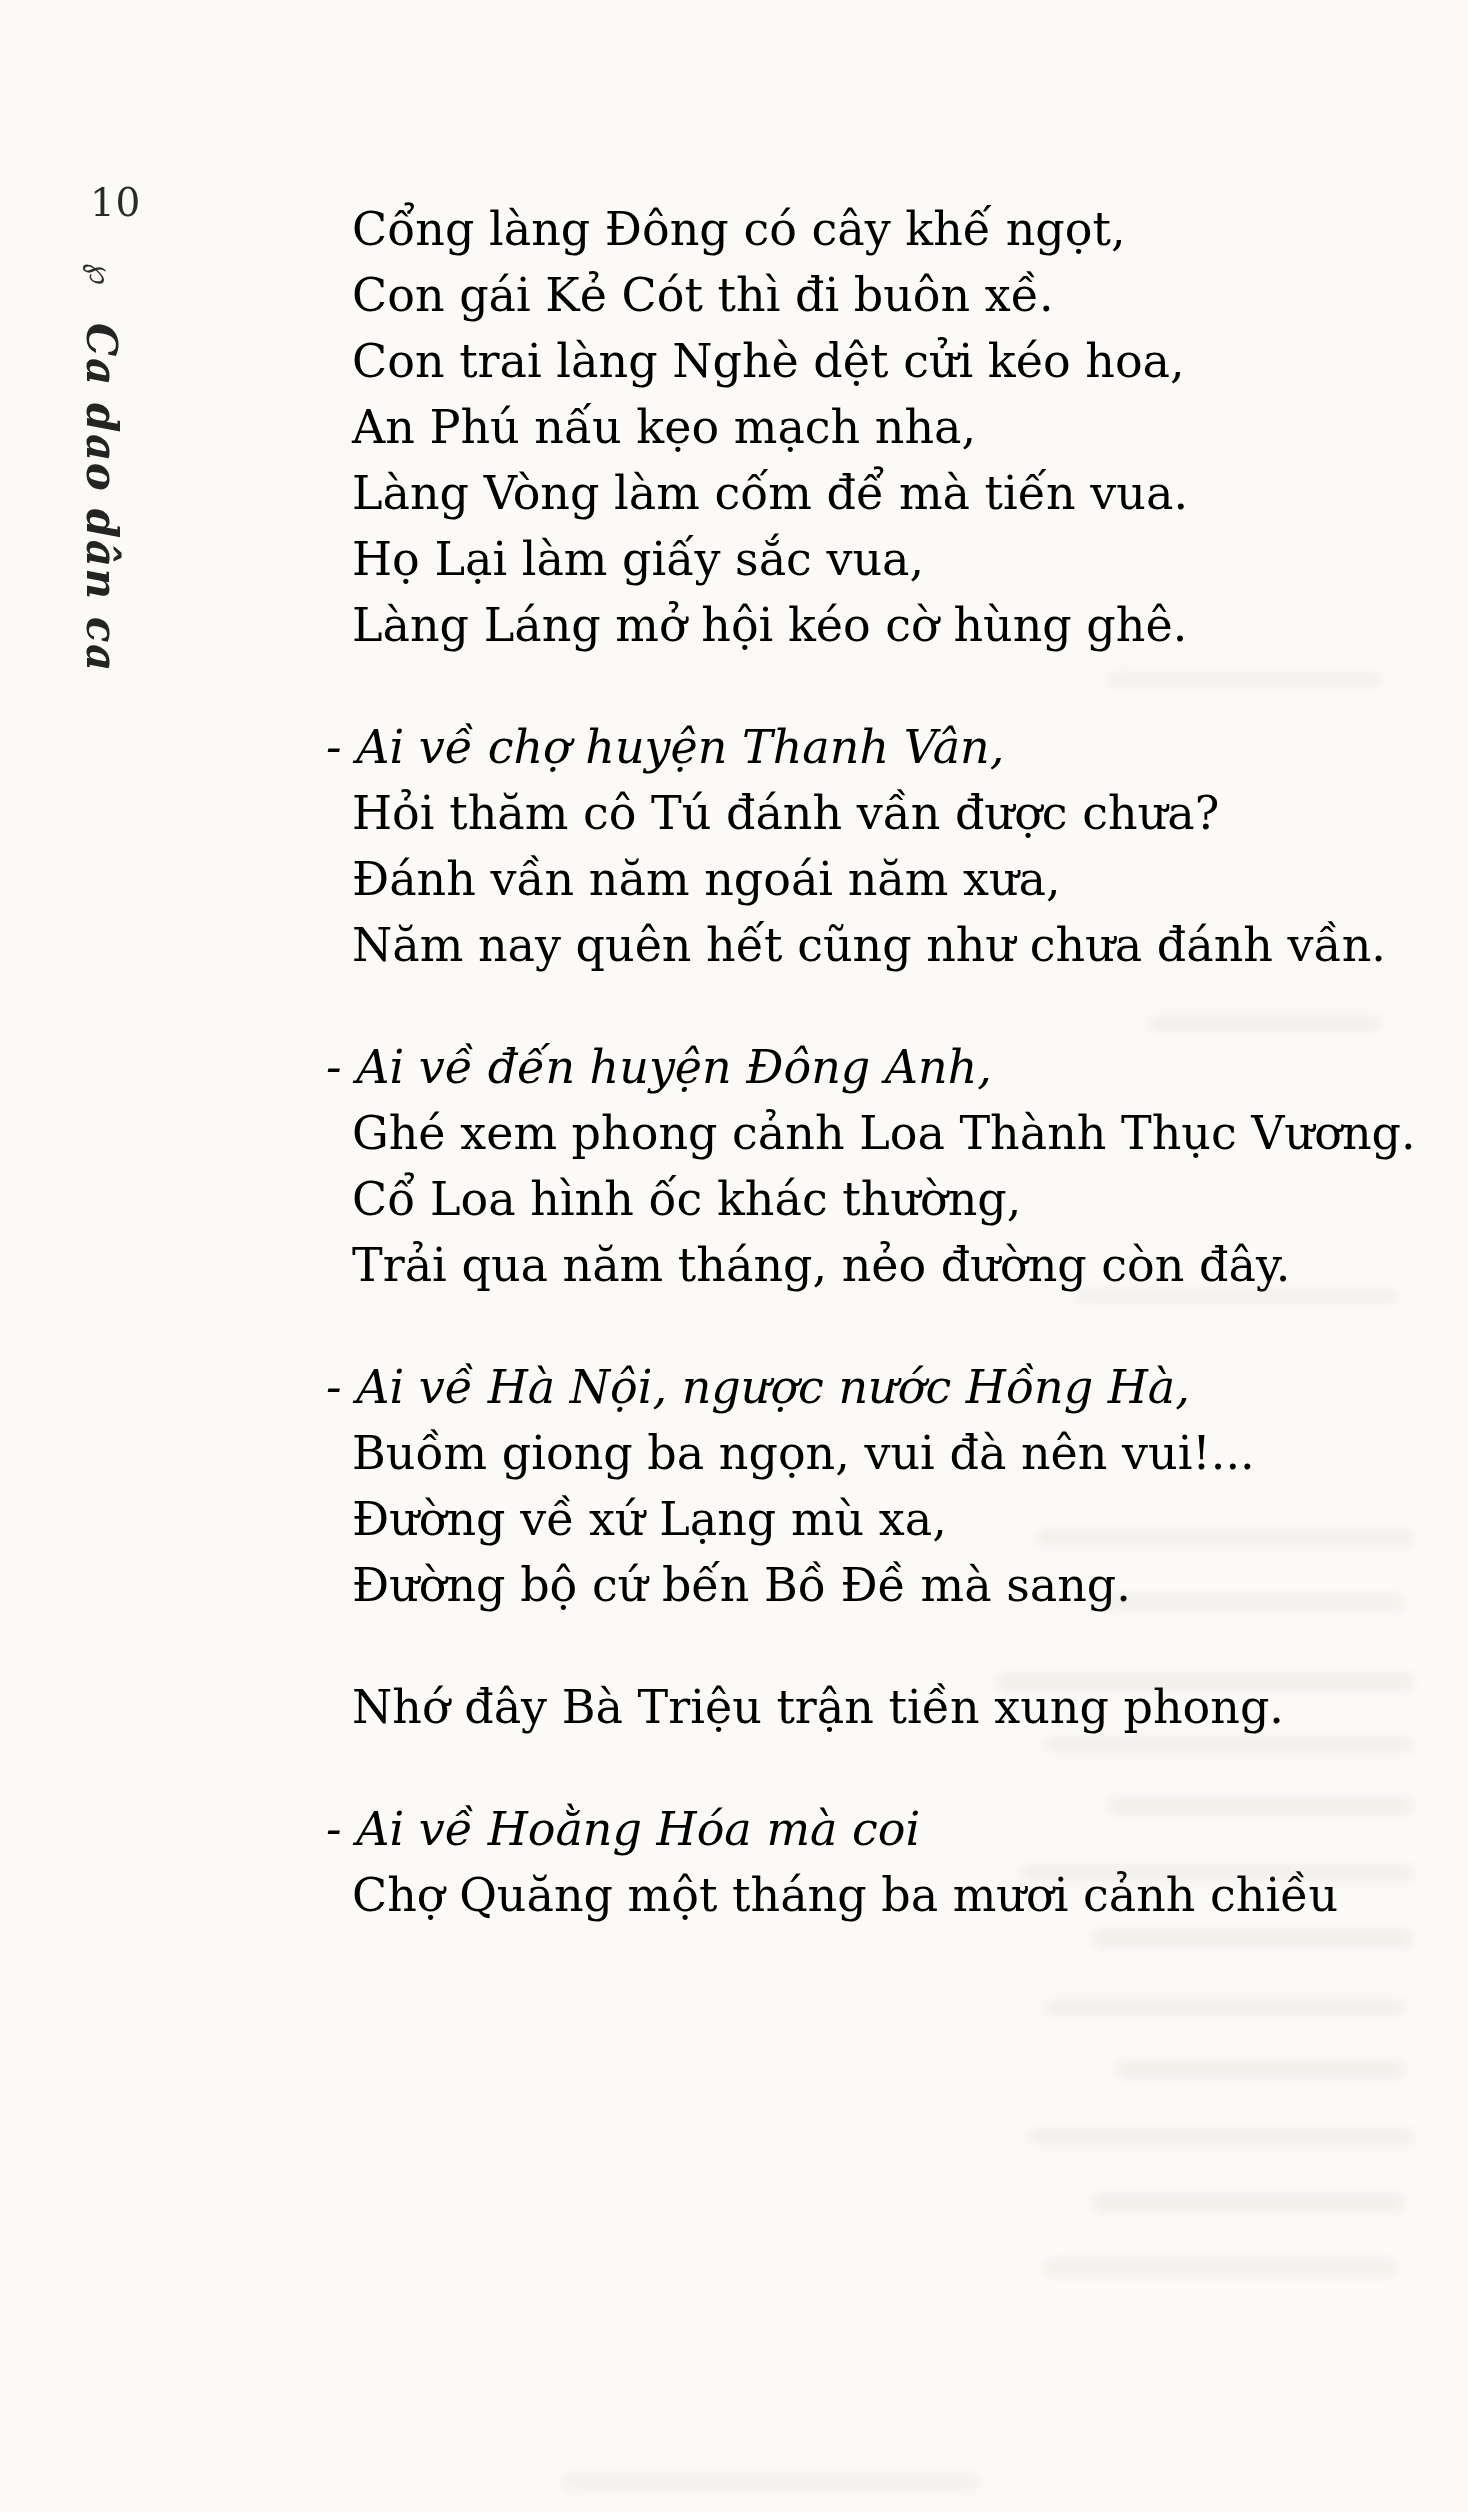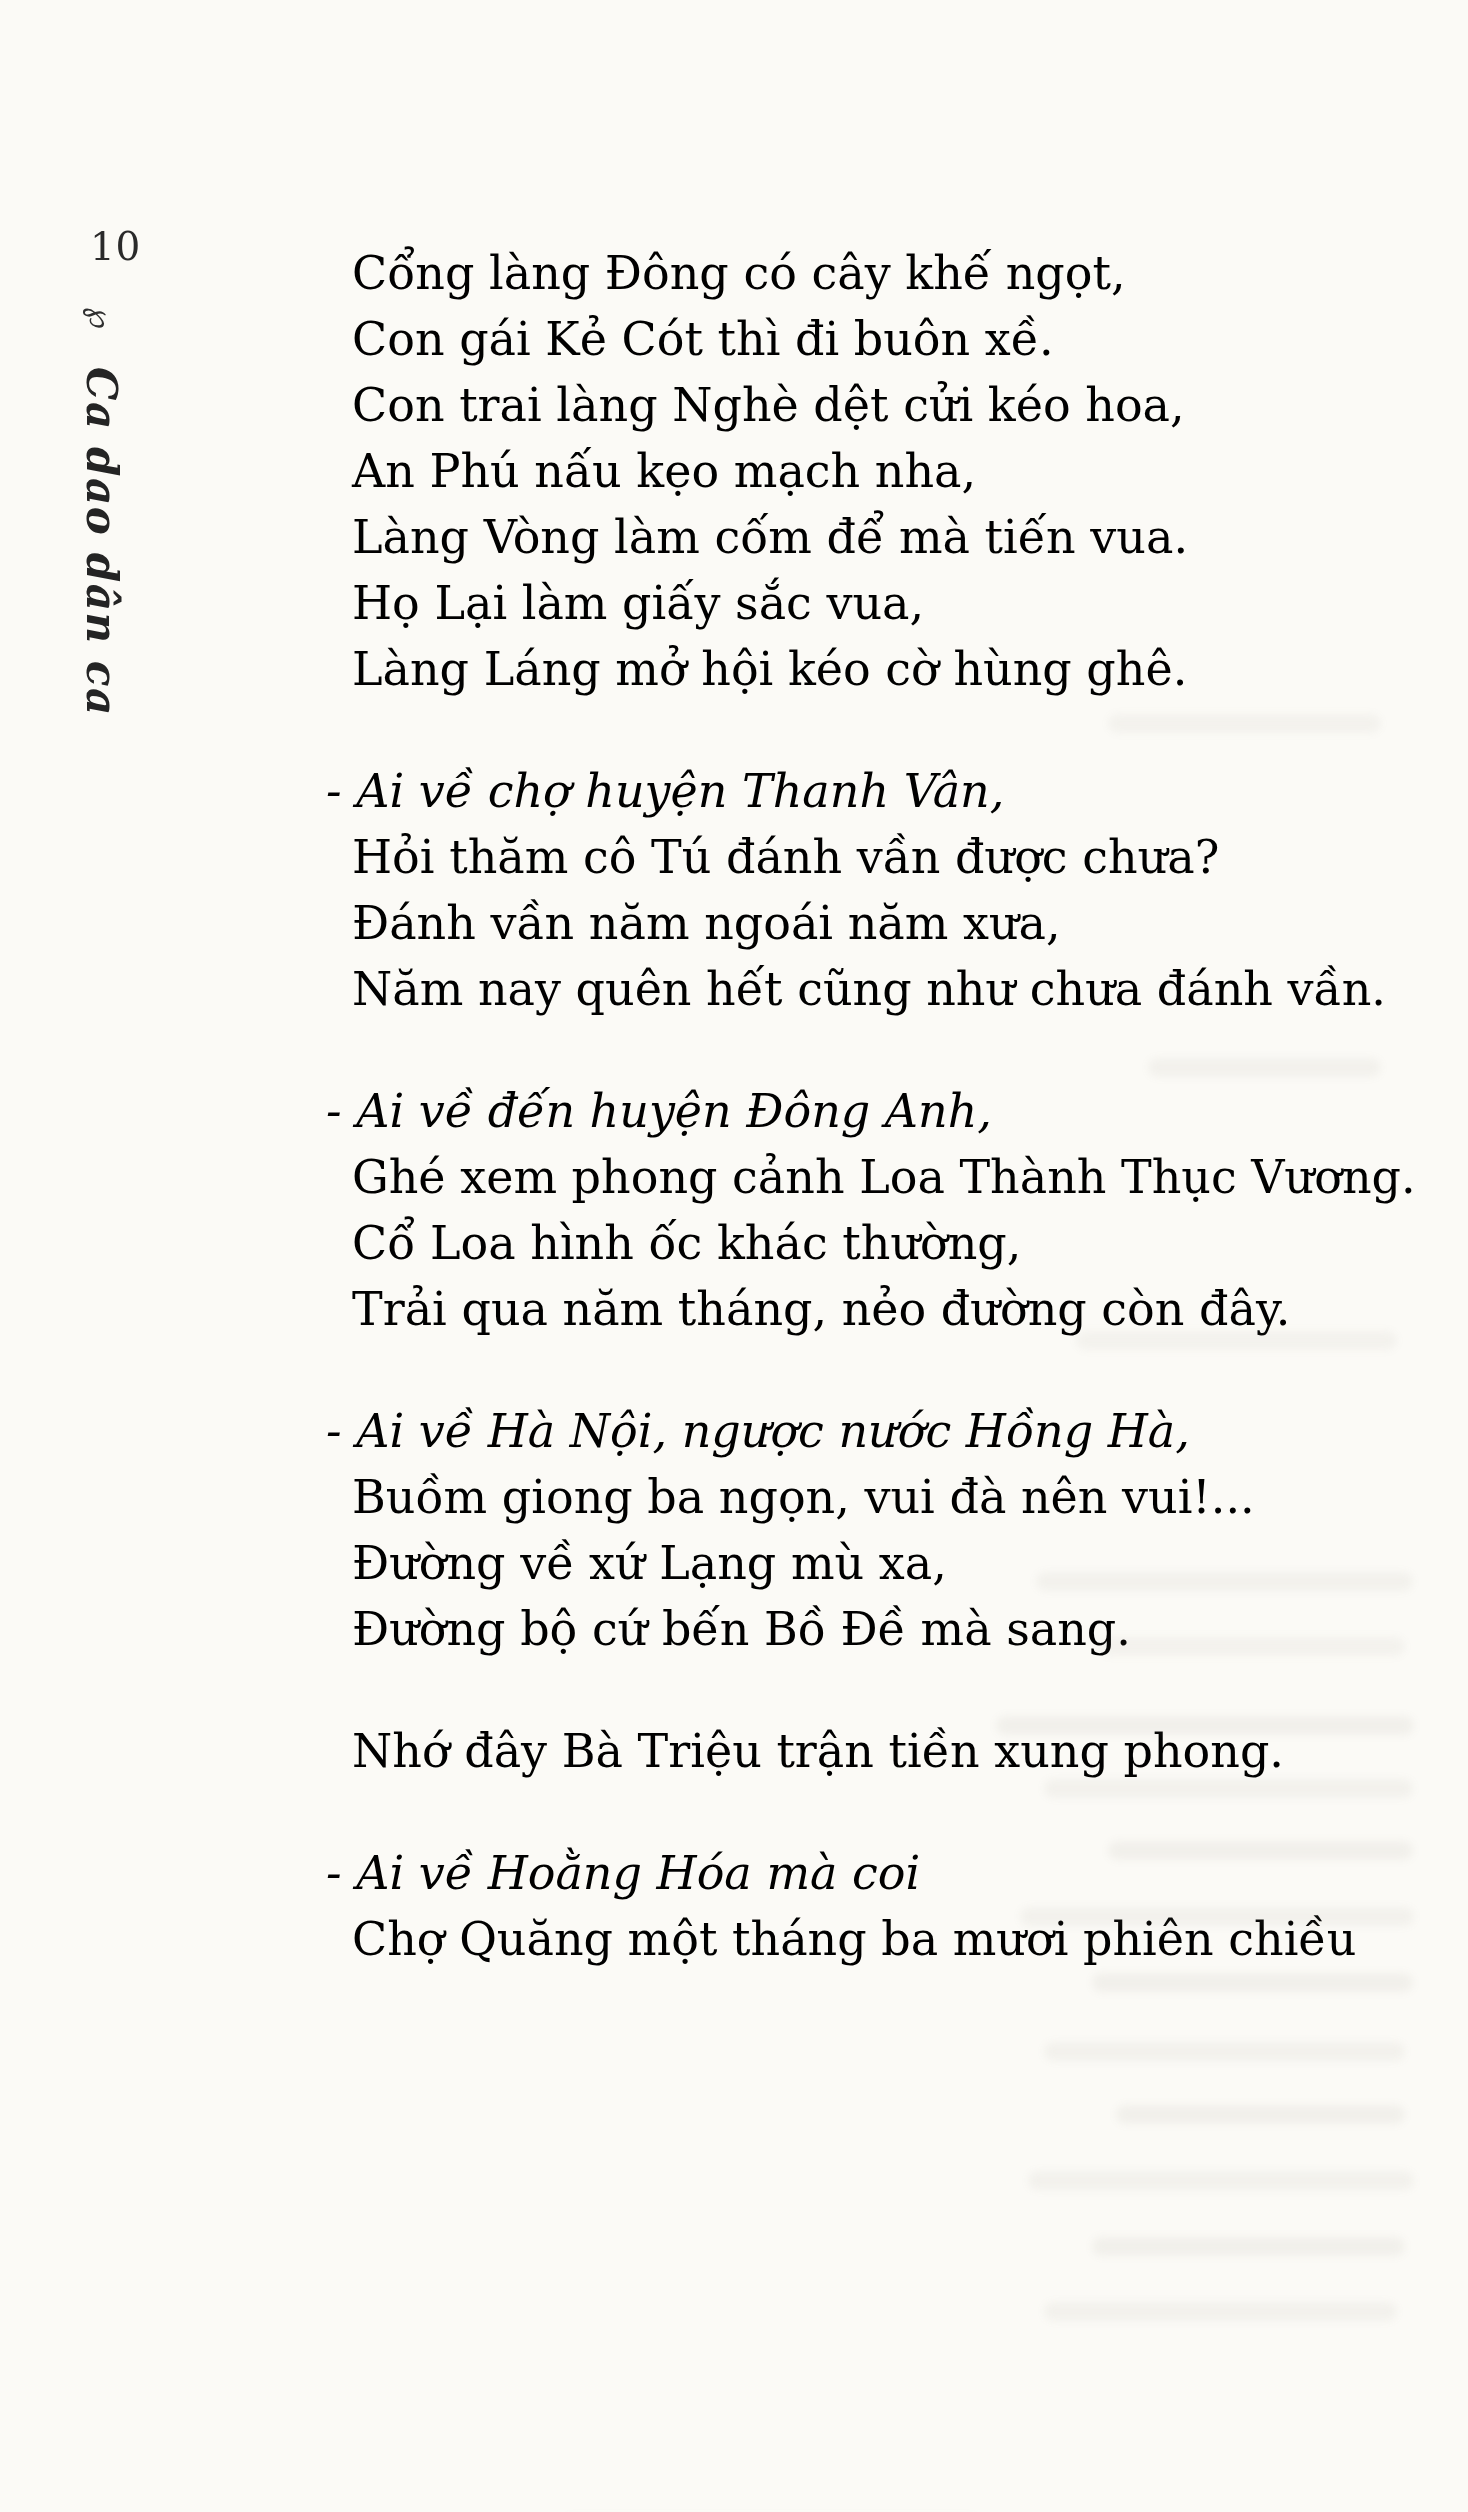--- a/index.html
+++ b/index.html
@@ -8,21 +8,20 @@
     height: 2512px;
     background: #fbfaf6;
     font-family: "DejaVu Serif", "Liberation Serif", serif;
     color: #262626;
     position: relative;
     overflow: hidden;
   }
   .page {
     position: absolute;
     inset: 0;
-    margin-top: 44px;
   }
   .page-number {
     position: absolute;
     left: 90px;
     top: 180px;
     font-size: 39px;
     letter-spacing: 0.8px;
     color: #2a2a2a;
   }
   .ornament {
@@ -114,21 +113,21 @@
         <div class="line dash">- Ai về Hà Nội, ngược nước Hồng Hà,</div>
         <div class="line">Buồm giong ba ngọn, vui đà nên vui!...</div>
         <div class="line">Đường về xứ Lạng mù xa,</div>
         <div class="line">Đường bộ cứ bến Bồ Đề mà sang.</div>
       </div>
       <div class="stanza">
         <div class="line">Nhớ đây Bà Triệu trận tiền xung phong.</div>
       </div>
       <div class="stanza">
         <div class="line dash">- Ai về Hoằng Hóa mà coi</div>
-        <div class="line">Chợ Quăng một tháng ba mươi phiên chiều</div>
+        <div class="line">Chợ Quăng một tháng ba mươi cảnh chiều</div>
       </div>
     </div>
 
   <div class="bleed" style="left:1108px; top:670px;  width:273px; opacity:.07;"></div>
   <div class="bleed" style="left:1148px; top:1014px; width:233px; opacity:.08;"></div>
   <div class="bleed" style="left:1076px; top:1287px; width:321px; opacity:.07;"></div>
   <div class="bleed" style="left:1036px; top:1528px; width:377px; opacity:.08;"></div>
   <div class="bleed" style="left:1100px; top:1593px; width:305px; opacity:.07;"></div>
   <div class="bleed" style="left:996px; top:1672px; width:418px; opacity:.09;"></div>
   <div class="bleed" style="left:1044px; top:1735px; width:369px; opacity:.08;"></div>

